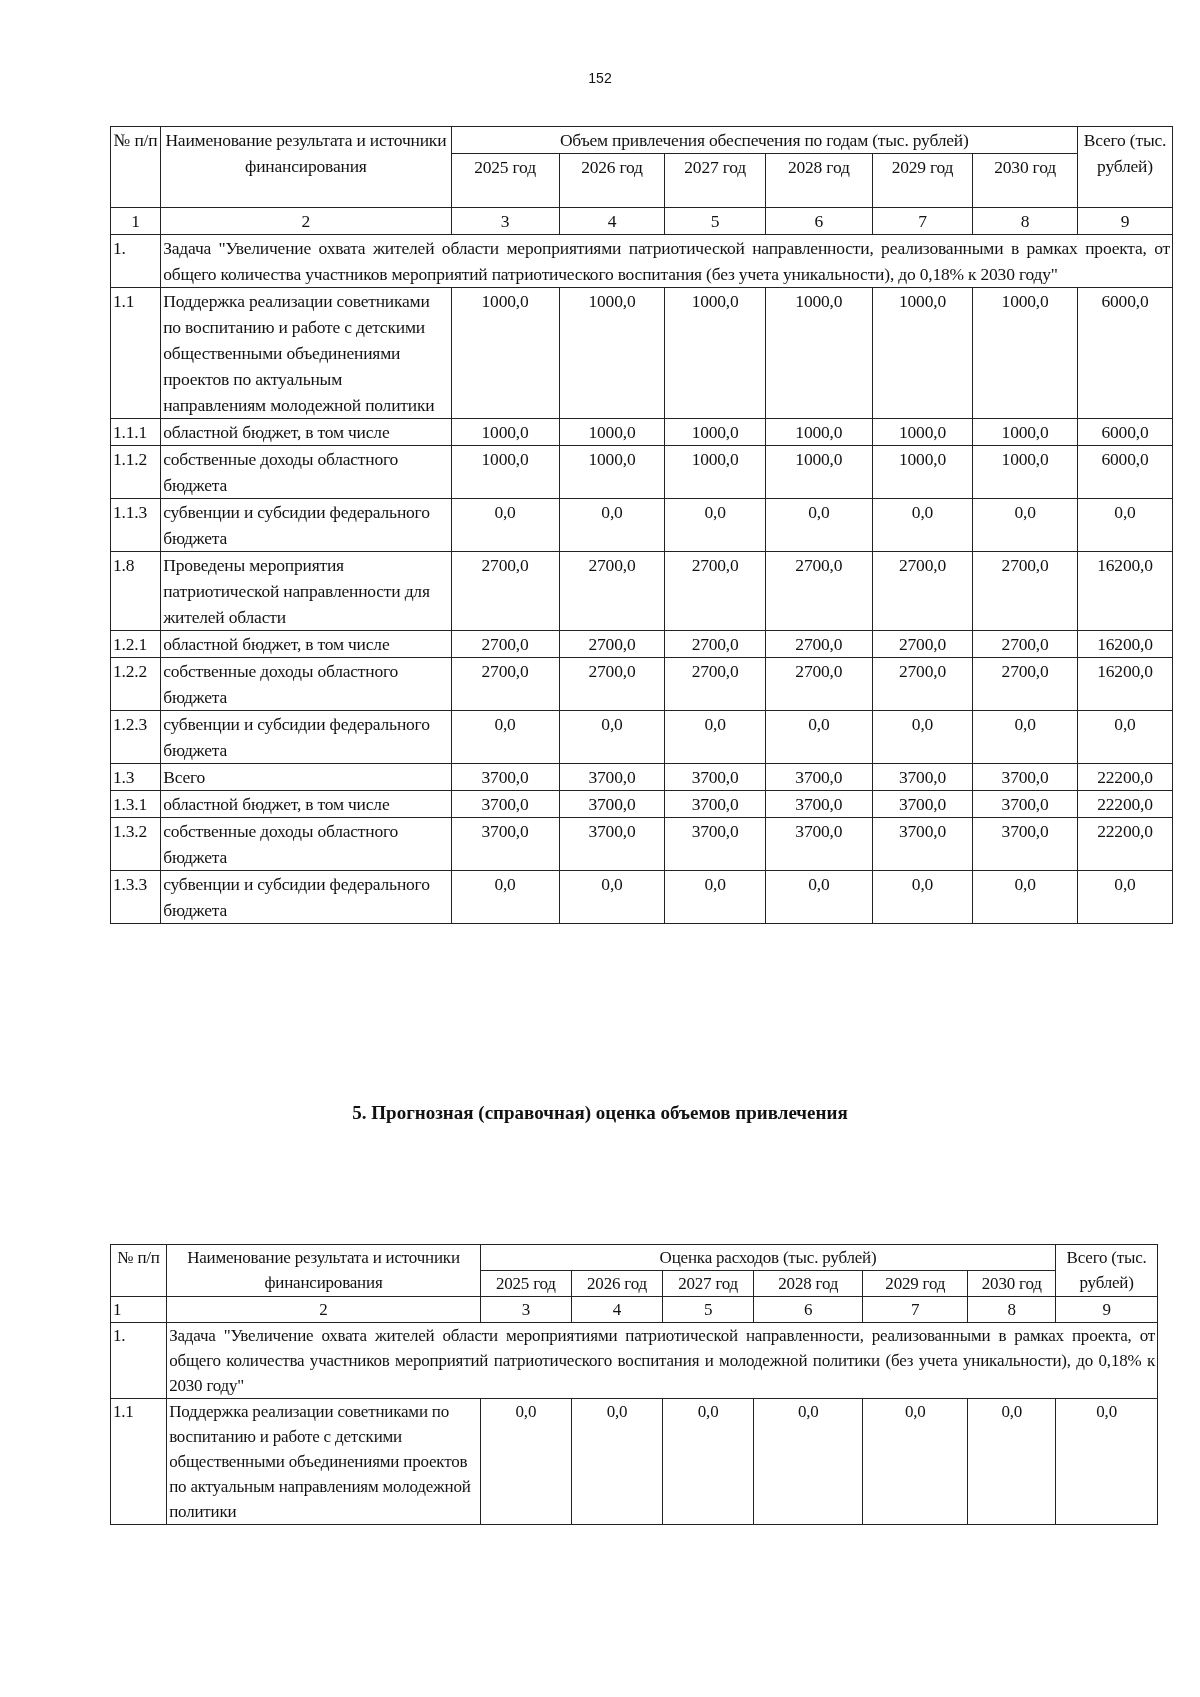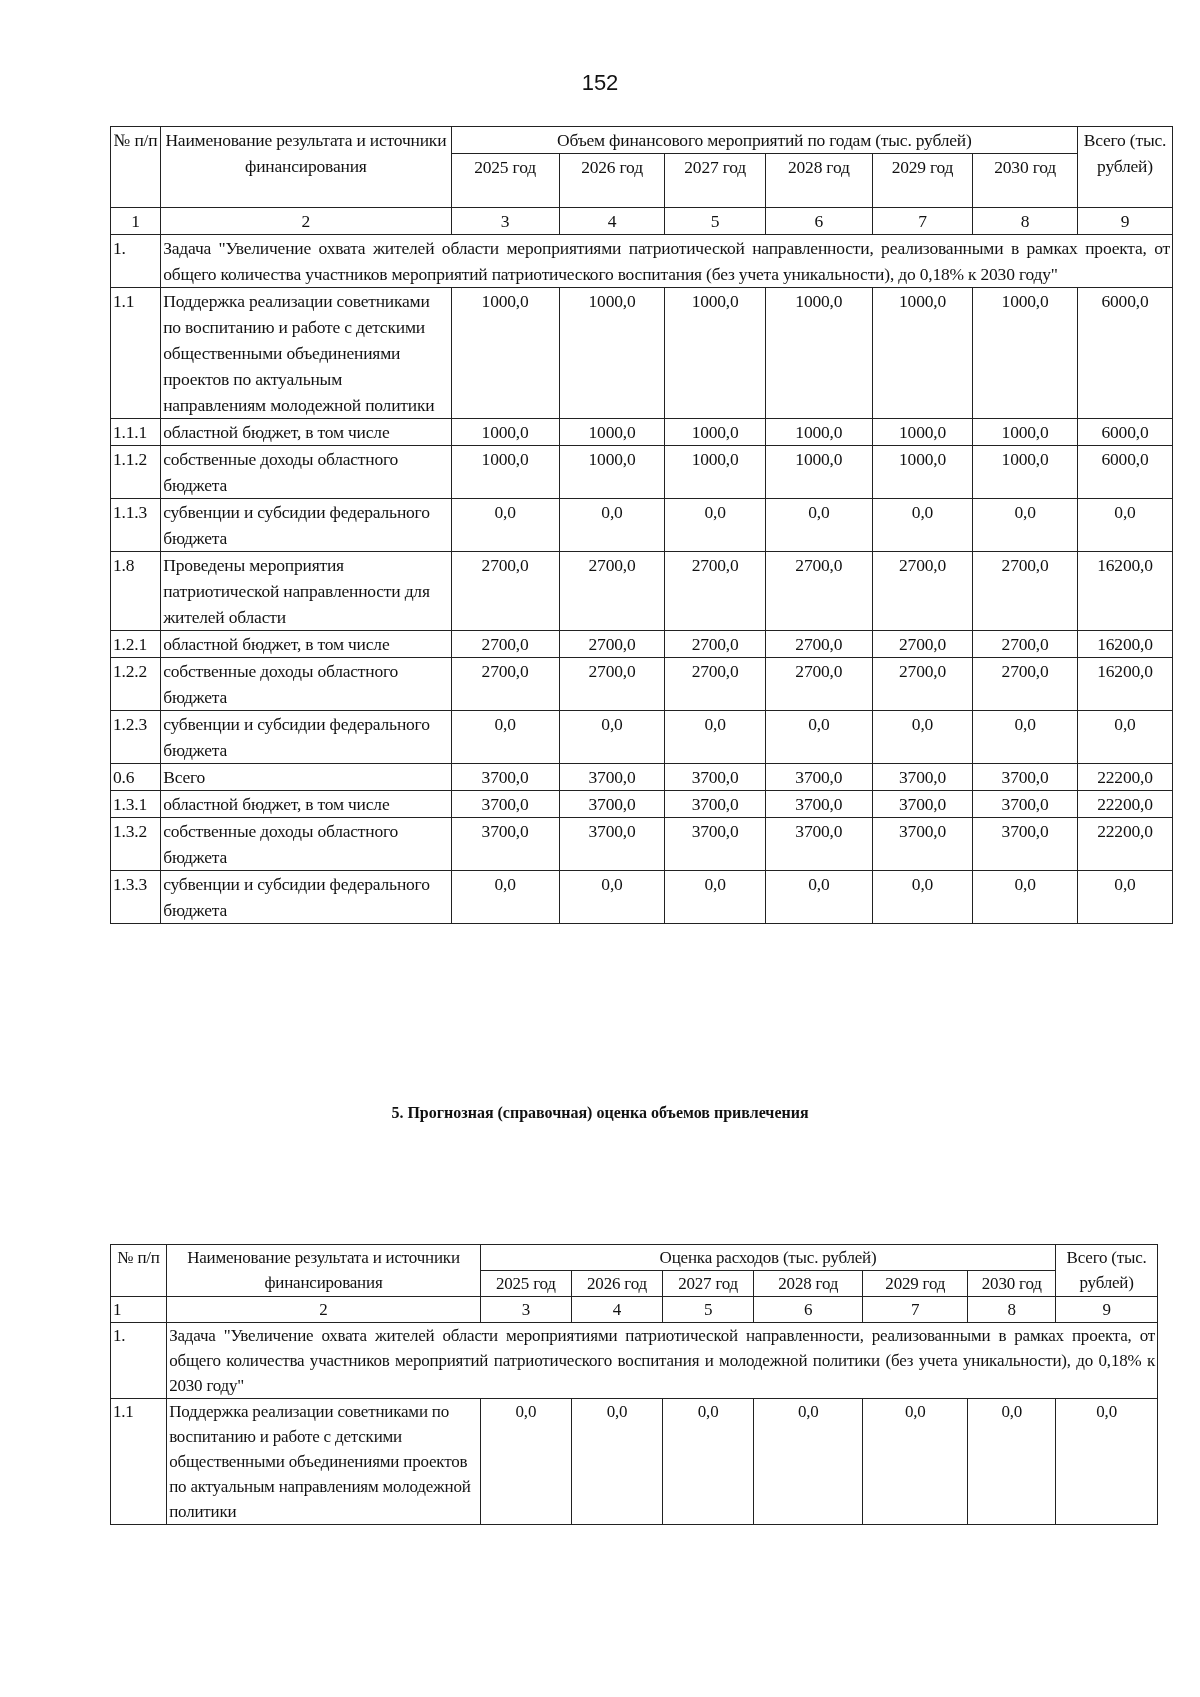--- a/index.html
+++ b/index.html
@@ -2,36 +2,36 @@
 <html><head>
 <meta charset="utf-8">
 <style>
   html, body { margin: 0; padding: 0; background: #ffffff; }
   body {
     width: 1200px; height: 1697px; position: relative; overflow: hidden;
     font-family: "Liberation Serif", "DejaVu Serif", serif; color: #111;
   }
   .page-number {
     position: absolute; top: 70px; left: 0; width: 1200px; text-align: center;
-    font-family: "Liberation Sans", "DejaVu Sans", sans-serif; font-size: 22px;
+    font-family: "Liberation Sans", "DejaVu Sans", sans-serif; font-size: 14px;
   }
   table { border-collapse: collapse; position: absolute; table-layout: fixed; }
   td, th {
     border: 1.5px solid #222; font-weight: normal; font-size: 17.5px; line-height: 26px;
     vertical-align: top; padding: 0 2px; letter-spacing: -0.2px;
   }
   .c { text-align: center; }
   .l { text-align: left; }
   .hdr td { vertical-align: top; text-align: center; }
   #t1 { left: 110px; top: 126px; width: 1063px; }
   #t2 { left: 110px; top: 1244px; width: 1048px; }
   #t2 td { font-size: 17px; line-height: 25px; }
   .section-title {
     position: absolute; top: 1100px; left: 0; width: 1200px; text-align: center;
-    font-weight: bold; font-size: 16px; line-height: 26px;
+    font-weight: bold; font-size: 19px; line-height: 26px;
     font-family: "Liberation Serif", "DejaVu Serif", serif;
   }
   .task { text-align: justify; }
 </style>
 </head>
 <body>
 
 <div class="page-number">152</div>
 
 <table id="t1">
@@ -43,21 +43,21 @@
       <col style="width:92px">
     <col style="width:98px">
       <col style="width:92px">
       <col style="width:96px">
       <col style="width:87px">
   </colgroup>
   <tbody>
       <tr class="hdr">
     <td rowspan="2">№ п/п</td>
     <td rowspan="2">Наименование результата и источники финансирования</td>
-    <td colspan="6">Объем финансового мероприятий по годам (тыс. рублей)</td>
+    <td colspan="6">Объем привлечения обеспечения по годам (тыс. рублей)</td>
     <td rowspan="2">Всего (тыс. рублей)</td>
   </tr>
   <tr class="hdr" style="height:54px">
     <td>2025 год</td>
     <td>2026 год</td>
     <td>2027 год</td>
     <td>2028 год</td>
     <td>2029 год</td>
     <td>2030 год</td>
   </tr>
@@ -160,21 +160,21 @@
         <td class="l">субвенции и субсидии федерального бюджета</td>
         <td class="c">0,0</td>
         <td class="c">0,0</td>
         <td class="c">0,0</td>
         <td class="c">0,0</td>
         <td class="c">0,0</td>
         <td class="c">0,0</td>
         <td class="c">0,0</td>
       </tr>
       <tr>
-        <td class="l">0.6</td>
+        <td class="l">1.3</td>
         <td class="l">Всего</td>
         <td class="c">3700,0</td>
         <td class="c">3700,0</td>
         <td class="c">3700,0</td>
         <td class="c">3700,0</td>
         <td class="c">3700,0</td>
         <td class="c">3700,0</td>
         <td class="c">22200,0</td>
       </tr>
       <tr>

